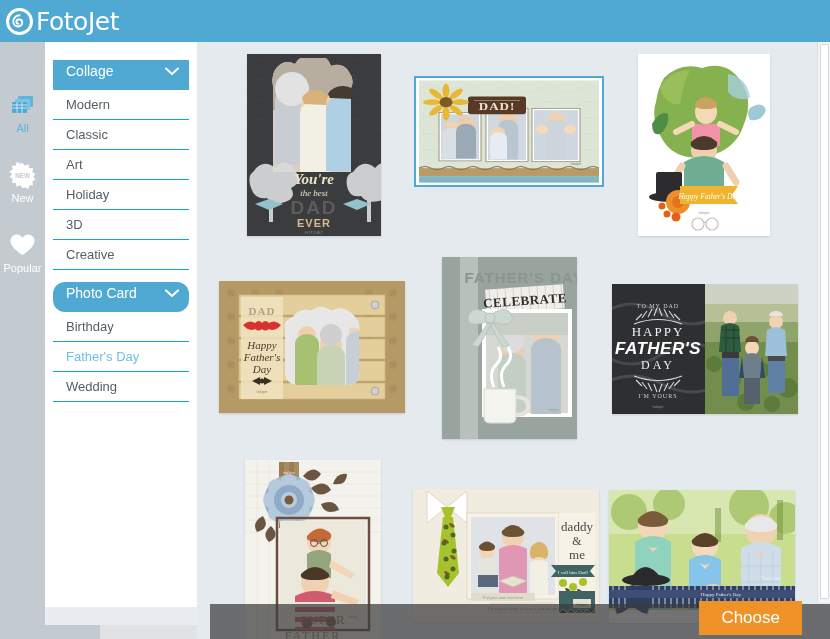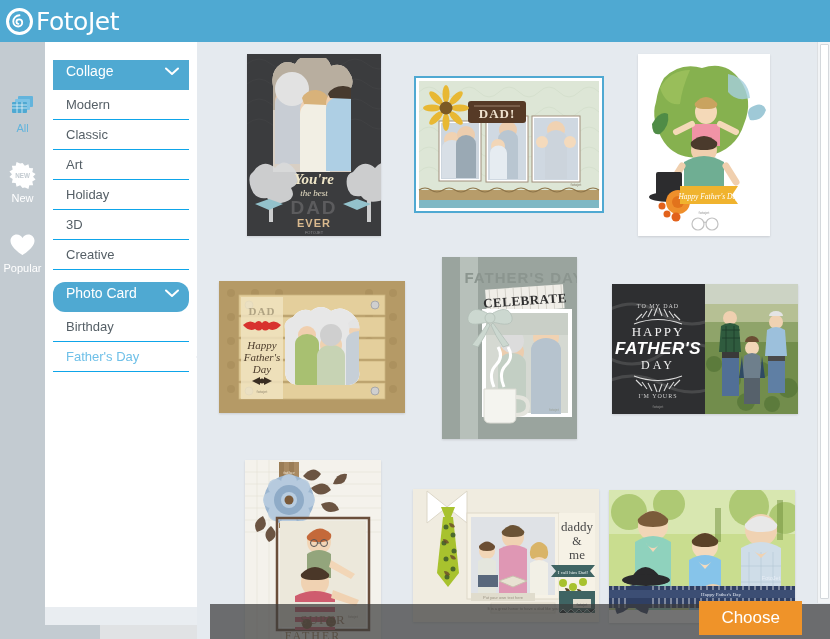--- a/index.html
+++ b/index.html
@@ -222,20 +222,23 @@
       </span>
     </div>
     <div class="cat-list">
       <div class="cat-item">
           <span>Birthday</span>
         </div>
       <div class="cat-item selected">
         <span>Father's Day</span>
         <span class="pointer-arrow"></span>
       </div>
+      <div class="cat-item">
+          <span>Wedding</span>
+        </div>
     </div>
   </div>
 
   <div id="content">
     <div id="grid">
 
       <div class="thumb" style="left:50px; top:12px; width:134px; height:182px;">
         <div class="tpl">
           <svg viewBox="0 0 134 182" preserveAspectRatio="none">
             <rect width="134" height="182" fill="#3b3c3e"></rect>
@@ -275,21 +278,21 @@
             <path d="M96 150 l14-5 l14 5 l-14 6z" fill="#93c2cc"></path>
             <text x="67" y="130" font-size="15" fill="#efe6c8" text-anchor="middle" font-family="Liberation Serif, serif" font-style="italic" font-weight="bold">You're</text>
             <text x="67" y="142" font-size="9" fill="#e8e0c6" text-anchor="middle" font-family="Liberation Serif, serif" font-style="italic">the best</text>
             <text x="67" y="160" font-size="19" fill="#5c5c5e" text-anchor="middle" font-family="Liberation Sans, sans-serif" font-weight="bold" letter-spacing="2">DAD</text>
             <text x="67" y="173" font-size="11" fill="#d9b98e" text-anchor="middle" font-family="Liberation Sans, sans-serif" font-weight="bold" letter-spacing="1">EVER</text>
             <text x="67" y="180" font-size="4" fill="#8a8a8c" text-anchor="middle" font-family="Liberation Sans, sans-serif">FOTOJET</text>
           </svg>
         </div>
       </div>
 
-      <div class="thumb sel" style="left:219px; top:36px; width:186px; height:133px;">
+      <div class="thumb sel" style="left:219px; top:36px; width:186px; height:107px;">
         <div class="tpl">
           <svg viewBox="0 0 186 133" preserveAspectRatio="none">
             <rect width="186" height="133" fill="#ffffff"></rect>
             <rect x="3" y="3" width="180" height="127" fill="#dde6d6"></rect>
             <g opacity="0.5" stroke="#c4d2bb" stroke-width="0.7" fill="none">
               <path d="M3 14 q10-10 20 0 t20 0 t20 0 t20 0 t20 0 t20 0 t20 0 t20 0 t20 0"></path>
               <path d="M3 34 q10-10 20 0 t20 0 t20 0 t20 0 t20 0 t20 0 t20 0 t20 0 t20 0"></path>
               <path d="M3 54 q10-10 20 0 t20 0 t20 0 t20 0 t20 0 t20 0 t20 0 t20 0 t20 0"></path>
               <path d="M3 74 q10-10 20 0 t20 0 t20 0 t20 0 t20 0 t20 0 t20 0 t20 0 t20 0"></path>
               <path d="M3 94 q10-10 20 0 t20 0 t20 0 t20 0 t20 0 t20 0 t20 0 t20 0 t20 0"></path>

